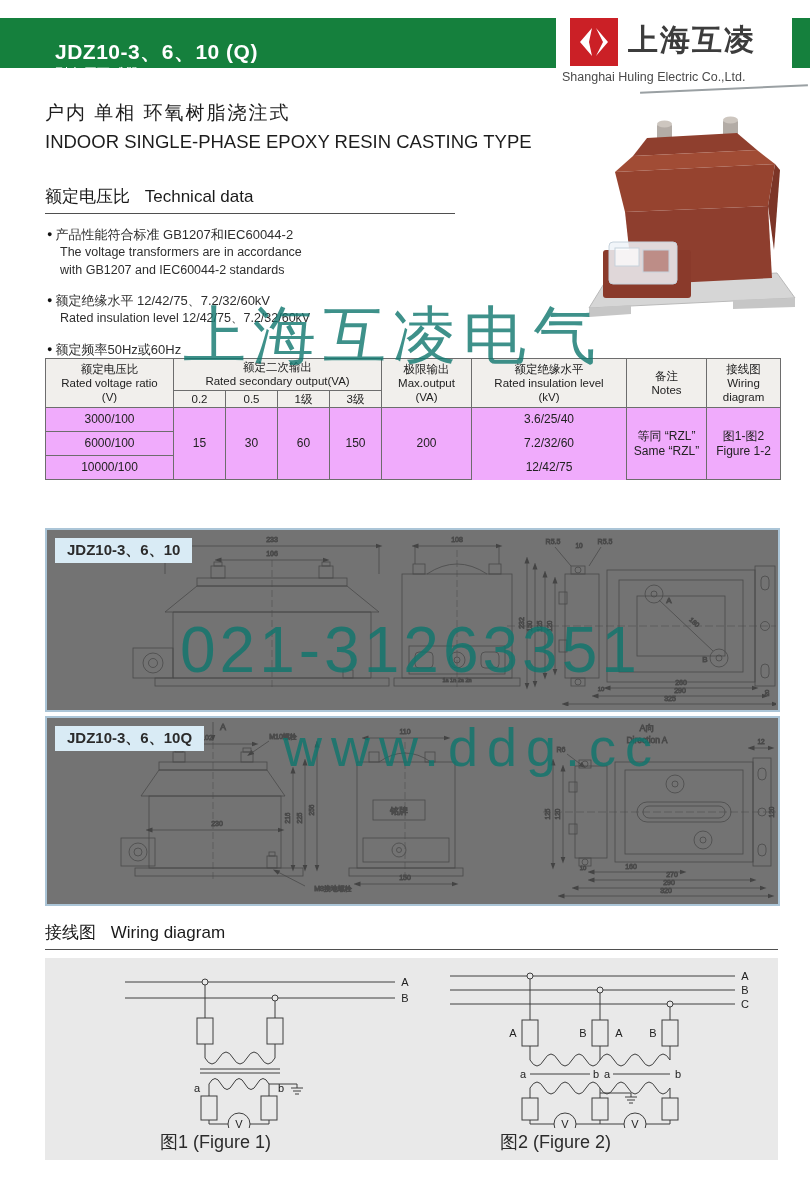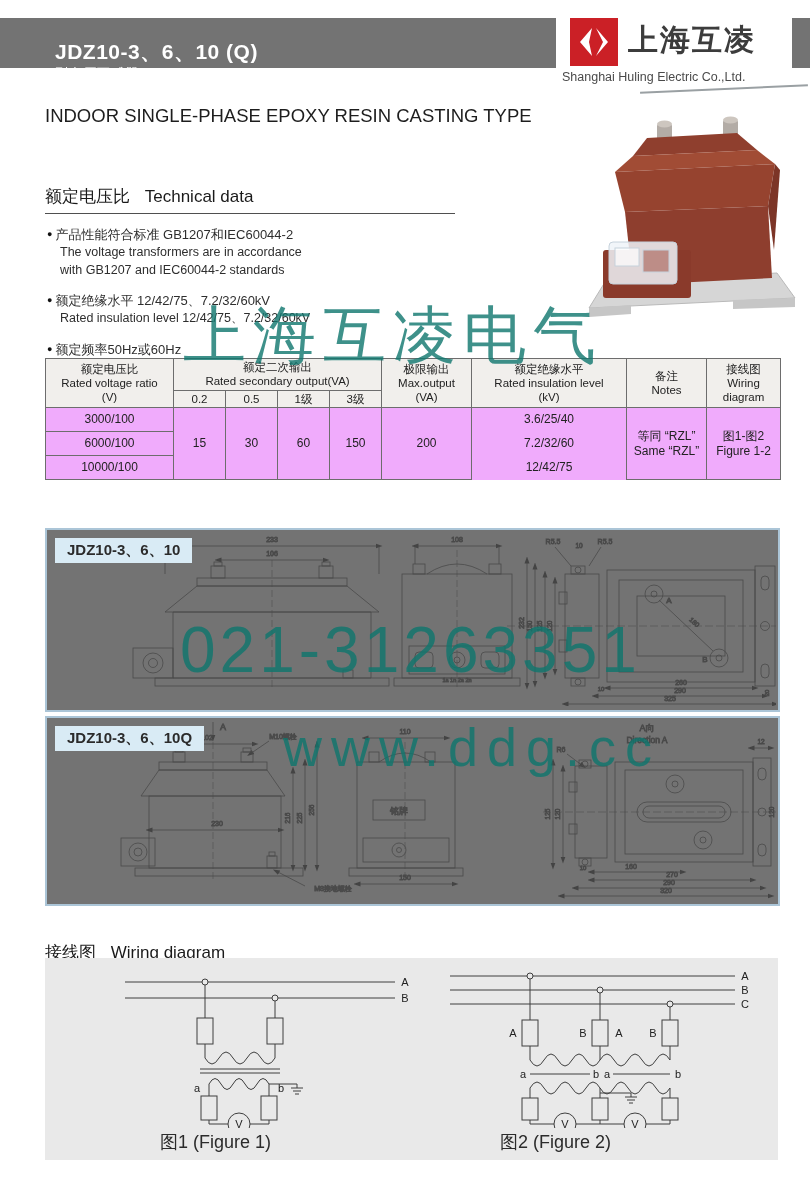--- a/index.html
+++ b/index.html
@@ -1,39 +1,39 @@
 <!DOCTYPE html>
 <html><head>
 <meta charset="utf-8">
 <style>
   html,body{margin:0;padding:0;background:#fff;}
   .page{position:relative;width:810px;height:1189px;background:#fff;overflow:hidden;
         font-family:"Liberation Sans",sans-serif;color:#222;}
   
-  .header-bar{position:absolute;left:0;top:18px;width:810px;height:50px;background:#737373;}
+  .header-bar{position:absolute;left:0;top:18px;width:810px;height:50px;background:#15803d;}
   .header-text{position:absolute;left:55px;top:21px;color:#fff;}
   .header-model{font-size:21px;font-weight:bold;letter-spacing:0.5px;line-height:26px;}
   .header-sub{font-size:13.5px;line-height:18px;letter-spacing:0.5px;}
   .logo-card{position:absolute;left:556px;top:8px;width:236px;height:84px;background:#fff;
              border-radius:10px;z-index:2;}
   .logo-mark{position:absolute;left:14px;top:10px;width:48px;height:48px;background:#cb2026;}
   .brand-cn{position:absolute;left:72px;top:12px;font-size:30px;font-weight:bold;color:#3c3c3c;letter-spacing:2px;}
   .brand-en{position:absolute;left:6px;top:62px;font-size:12.5px;color:#4a4a4a;white-space:nowrap;}
   .logo-underline{position:absolute;left:640px;top:88px;width:168px;height:2px;background:#9aa0a3;
                   transform:rotate(-2.5deg);z-index:3;}
   
   .intro{position:absolute;left:45px;top:100px;}
   .intro-cn{font-size:19px;letter-spacing:2px;color:#1d1d1d;}
   .intro-en{font-size:18.5px;margin-top:5px;color:#1d1d1d;}
   .sec-heading{position:absolute;font-size:17px;color:#1a1a1a;padding-bottom:5px;
                border-bottom:1.5px solid #4f4f4f;}
   .sec-heading .en{margin-left:10px;}
   .tech-heading{left:45px;top:185px;width:410px;}
   .dim-heading{left:45px;top:487px;width:733px;}
-  .wire-heading{left:45px;top:921px;width:733px;margin-top:20px;}
+  .wire-heading{left:45px;top:921px;width:733px;}
   
   .bullets{position:absolute;left:47px;top:226px;width:420px;}
   .bullet{margin-bottom:13px;font-size:12.5px;line-height:1.4;color:#2e2e2e;}
   .bullet .cn{font-size:13px;}
   .bullet .dot{font-size:9px;vertical-align:2px;margin-right:3px;color:#111;}
   .bullet .en{padding-left:13px;}
   
   .photo-wrap{position:absolute;left:575px;top:110px;width:230px;height:220px;}
   
   .wm{position:absolute;color:#0f766e;opacity:0.8;white-space:nowrap;z-index:6;pointer-events:none;}
@@ -81,20 +81,21 @@
         <path d="M22 10 L10 24 L22 38 L19 24 Z" fill="#fff"></path>
         <path d="M26 10 L38 24 L26 38 L33 24 Z" fill="#fff"></path>
       </svg>
     </div>
     <div class="brand-cn">上海互凌</div>
     <div class="brand-en">Shanghai Huling Electric Co.,Ltd.</div>
   </div>
   <div class="logo-underline"></div>
 
   <div class="intro">
+    <div class="intro-cn">户内  单相  环氧树脂浇注式</div>
     <div class="intro-en">INDOOR SINGLE-PHASE EPOXY RESIN CASTING TYPE</div>
   </div>
 
   <div class="sec-heading tech-heading">
     <span class="cn">额定电压比</span>
     <span class="en">Technical data</span>
   </div>
 
   <div class="bullets">
     <div class="bullet">

